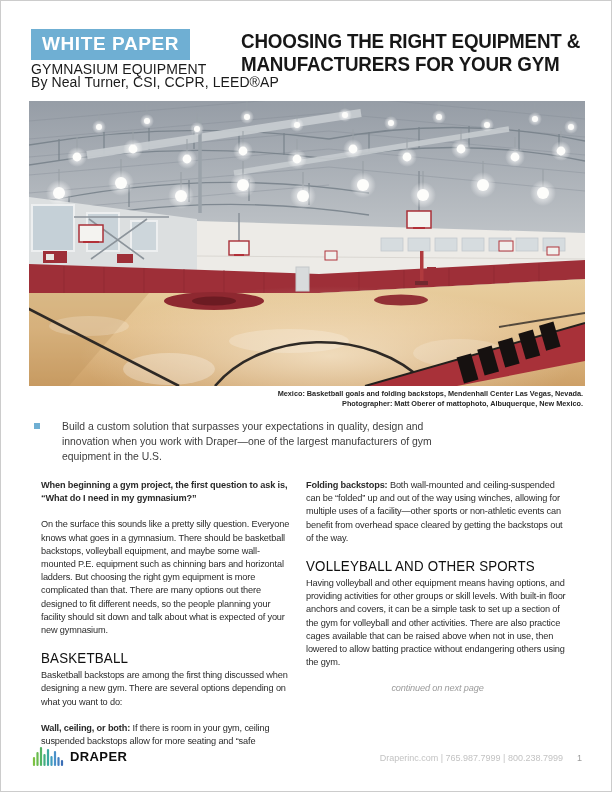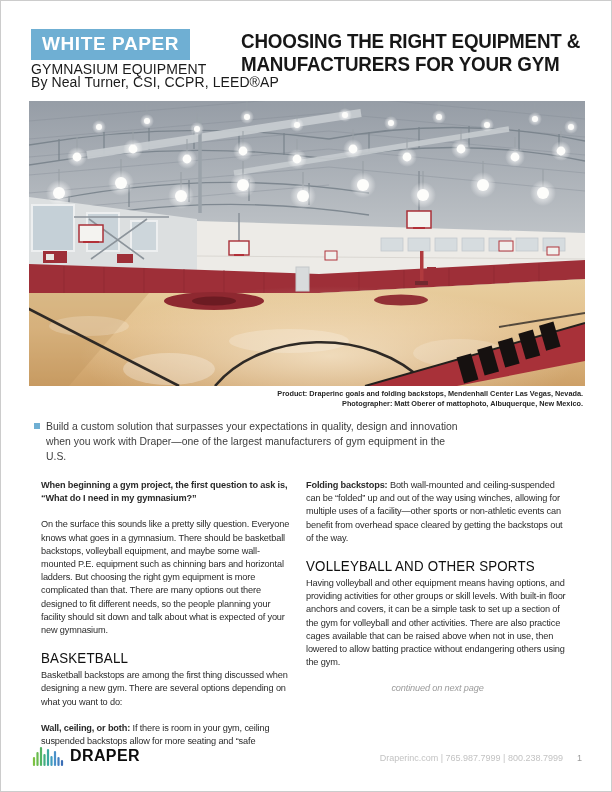--- a/index.html
+++ b/index.html
@@ -24,36 +24,36 @@
   
   .photo { position:absolute; left:28px; top:100px; width:556px; height:285px; }
   .photo svg { display:block; }
   .caption {
     position:absolute; right:28px; top:388px; text-align:right;
     font-size:7.3px; font-weight:bold; color:#262626; line-height:9.6px;
   }
   
   .intro { position:absolute; left:33px; top:418px; width:424px; }
   .bullet-sq { position:absolute; left:0; top:4px; width:6px; height:6px; background:#6FAFD3; }
-  .intro p { margin:0 0 0 12px; font-size:10.4px; line-height:15px; color:#3d3d3d; }
+  .intro p { margin:0 0 0 28px; font-size:10.4px; line-height:15px; color:#3d3d3d; }
   
   .col { position:absolute; top:478px; font-size:9.2px; line-height:13.2px; letter-spacing:-.15px; color:#2b2b2b; }
   .col.left  { left:40px;  width:252px; }
   .col.right { left:305px; width:263px; }
   .col p { margin:0 0 13px; }
   .col p.lead { font-weight:bold; }
   .col strong { font-weight:bold; }
   .col h2 {
     margin:0 0 2px; font-size:14.5px; line-height:17px; font-weight:400; color:#101010;
     letter-spacing:.2px; transform:scaleX(.92); transform-origin:left center; white-space:nowrap;
   }
   .continued { font-style:italic; color:#9b9b9b; text-align:center; margin-top:1px; }
   
   .footer-logo { position:absolute; left:31px; top:744px; display:flex; align-items:center; gap:2px; }
-  .brand { font-size:16px; font-weight:bold; letter-spacing:.4px; color:#0d0d0d; }
+  .brand { font-size:13px; font-weight:bold; letter-spacing:.4px; color:#0d0d0d; }
   .footer-meta { position:absolute; right:29px; top:752px; font-size:9px; color:#c3c3c3; }
   .pagenum { color:#9c9c9c; margin-left:14px; }
 </style>
 </head>
 <body>
 
 <div class="page">
 
   <div class="badge">
     <span>WHITE PAPER</span>
@@ -223,21 +223,21 @@
         <use href="#lampL" x="214" y="84"></use>
           <use href="#lampL" x="274" y="95"></use>
           <use href="#lampL" x="334" y="84"></use>
         <use href="#lampL" x="394" y="94"></use>
           <use href="#lampL" x="454" y="84"></use>
           <use href="#lampL" x="514" y="92"></use>
       </g>
     </svg>
   </div>
   <div class="caption">
-    <div>Product: Draperinc goals and folding backstops, Mendenhall Center Las Vegas, Nevada.</div>
+    <div>Mexico: Basketball goals and folding backstops, Mendenhall Center Las Vegas, Nevada.</div>
     <div>Photographer: Matt Oberer of mattophoto, Albuquerque, New Mexico.</div>
   </div>
 
   <div class="intro">
     <span class="bullet-sq"></span>
     <p>Build a custom solution that surpasses your expectations in quality, design and innovation when you work with Draper—one of the largest manufacturers of gym equipment in the U.S.</p>
   </div>
 
   <div class="col left">
     <p class="lead">When beginning a gym project, the first question to ask is, “What do I need in my gymnasium?”</p>

